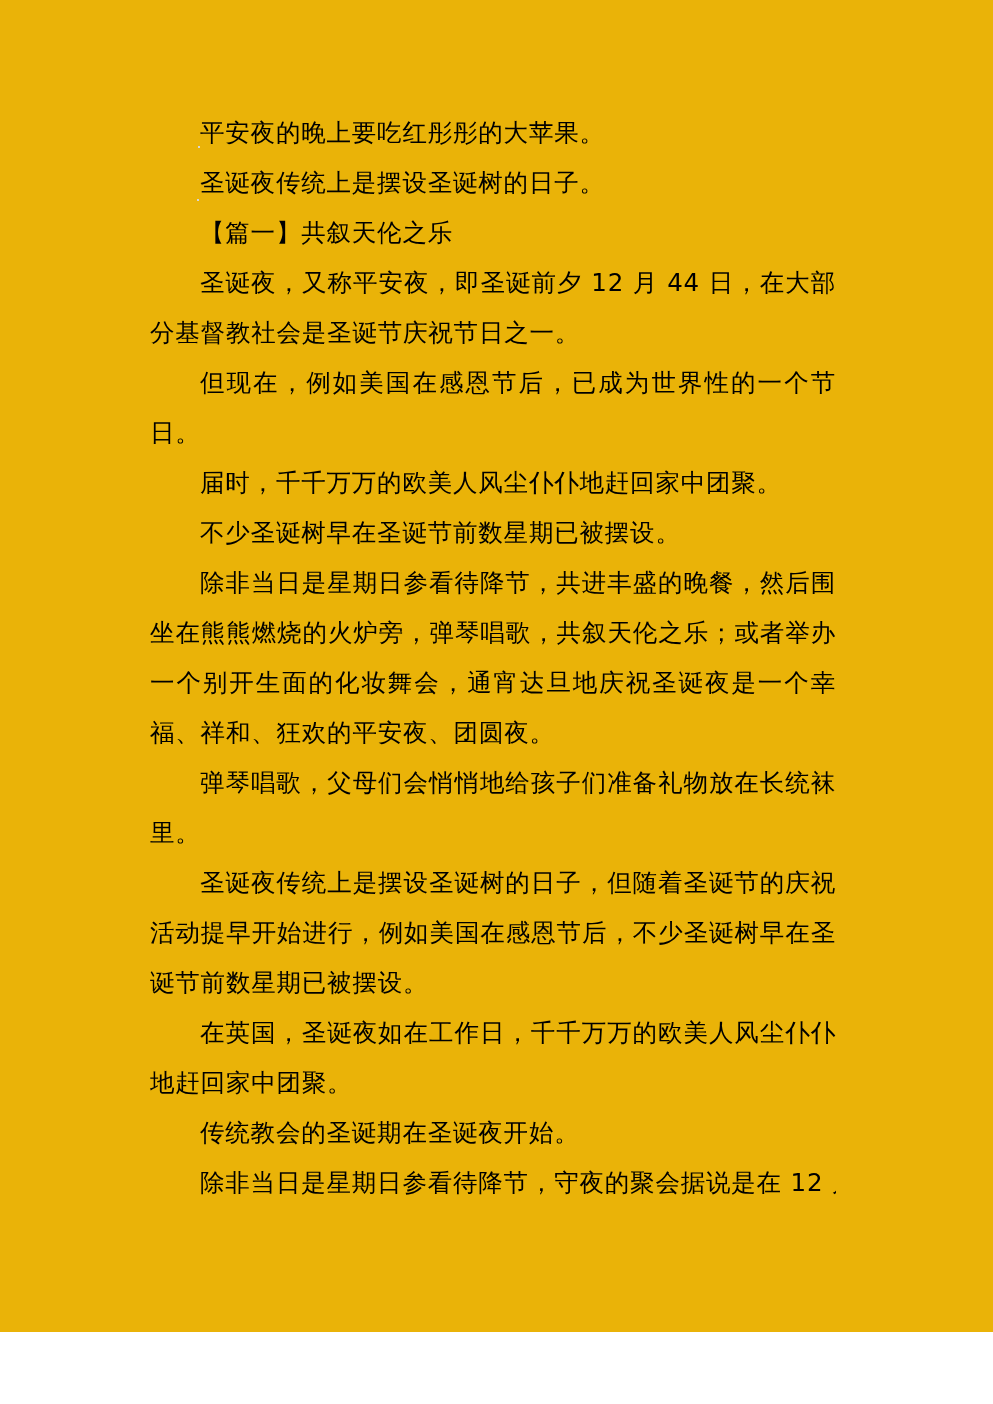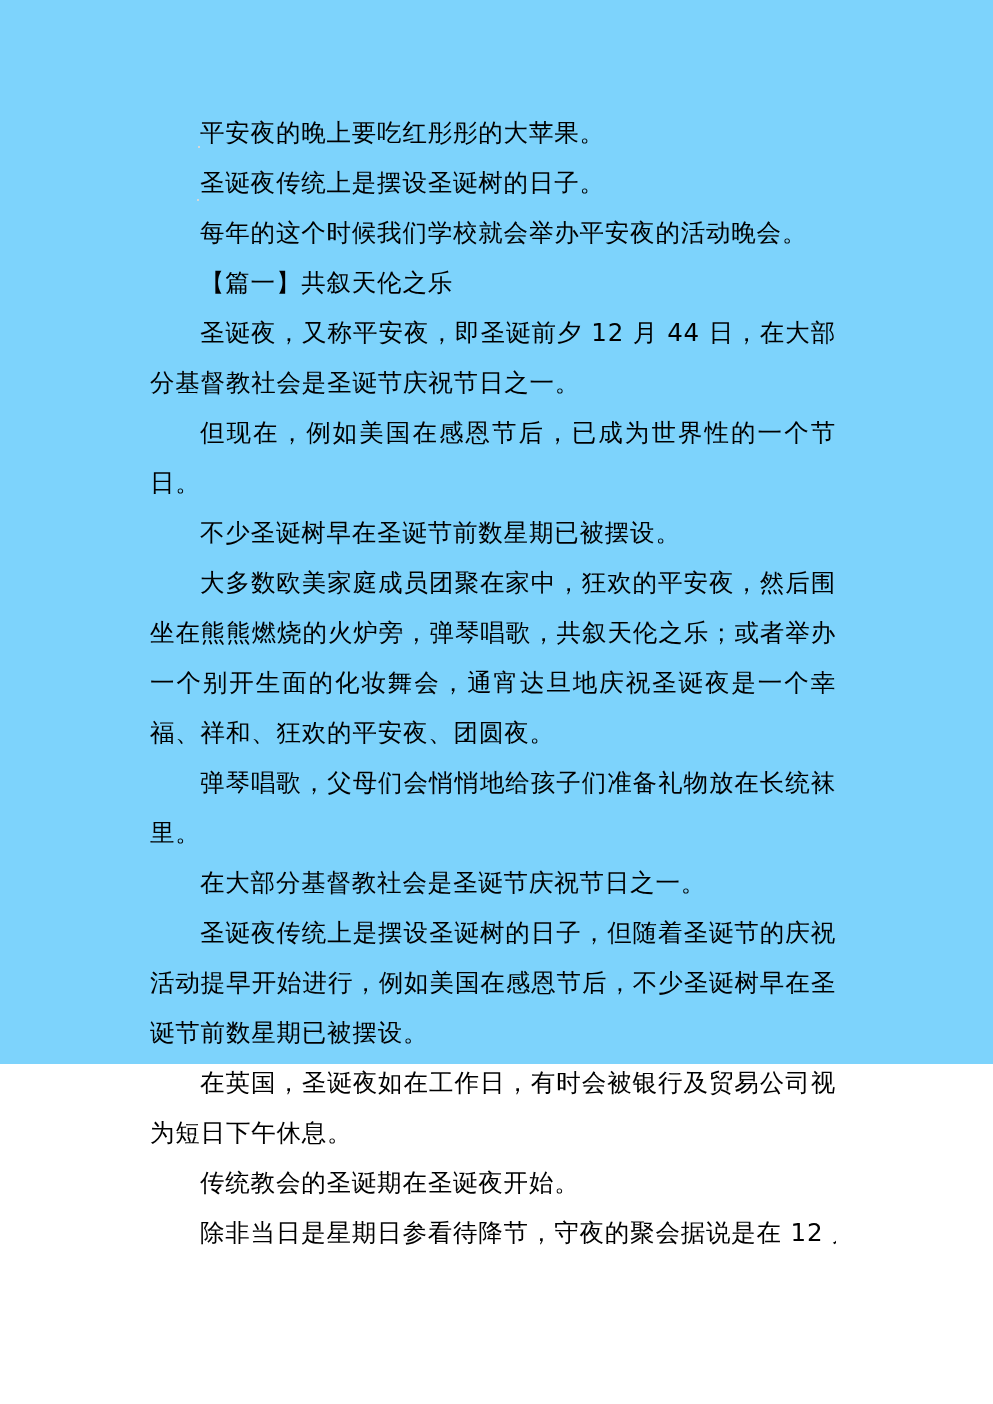--- a/index.html
+++ b/index.html
@@ -9,22 +9,22 @@
   }
   body {
     width: 993px;
     height: 1404px;
     overflow: hidden;
     font-family: "DejaVu Sans", "Liberation Sans", sans-serif;
   }
   #page {
     position: relative;
     width: 993px;
-    height: 1064px;
-    background: #7dd3fc;
+    height: 1332px;
+    background: #eab308;
   }
   #text-column {
     position: absolute;
     left: 150px;
     top: 108px;
     width: 686px;
   }
   .para {
     margin: 0;
     padding: 0;
@@ -56,30 +56,29 @@
 </style>
 </head>
 <body>
 
 <div id="page">
 
   <div id="text-column">
 
     <p class="para">平安夜的晚上要吃红彤彤的大苹果。</p>
     <p class="para">圣诞夜传统上是摆设圣诞树的日子。</p>
-    <p class="para">每年的这个时候我们学校就会举办平安夜的活动晚会。</p>
     <p class="para heading">【篇一】共叙天伦之乐</p>
     <p class="para">圣诞夜，又称平安夜，即圣诞前夕 12 月 44 日，在大部分基督教社会是圣诞节庆祝节日之一。</p>
     <p class="para">但现在，例如美国在感恩节后，已成为世界性的一个节日。</p>
+    <p class="para">届时，千千万万的欧美人风尘仆仆地赶回家中团聚。</p>
     <p class="para">不少圣诞树早在圣诞节前数星期已被摆设。</p>
-    <p class="para">大多数欧美家庭成员团聚在家中，狂欢的平安夜，然后围坐在熊熊燃烧的火炉旁，弹琴唱歌，共叙天伦之乐；或者举办一个别开生面的化妆舞会，通宵达旦地庆祝圣诞夜是一个幸福、祥和、狂欢的平安夜、团圆夜。</p>
+    <p class="para">除非当日是星期日参看待降节，共进丰盛的晚餐，然后围坐在熊熊燃烧的火炉旁，弹琴唱歌，共叙天伦之乐；或者举办一个别开生面的化妆舞会，通宵达旦地庆祝圣诞夜是一个幸福、祥和、狂欢的平安夜、团圆夜。</p>
     <p class="para">弹琴唱歌，父母们会悄悄地给孩子们准备礼物放在长统袜里。</p>
-    <p class="para">在大部分基督教社会是圣诞节庆祝节日之一。</p>
     <p class="para">圣诞夜传统上是摆设圣诞树的日子，但随着圣诞节的庆祝活动提早开始进行，例如美国在感恩节后，不少圣诞树早在圣诞节前数星期已被摆设。</p>
-    <p class="para">在英国，圣诞夜如在工作日，有时会被银行及贸易公司视为短日下午休息。</p>
+    <p class="para">在英国，圣诞夜如在工作日，千千万万的欧美人风尘仆仆地赶回家中团聚。</p>
     <p class="para">传统教会的圣诞期在圣诞夜开始。</p>
     <p class="para last-clip">除非当日是星期日参看待降节，守夜的聚会据说是在 12 月 24</p>
 
   </div>
 
   <div class="speck" style="left:198px; top:146px;"></div>
   <div class="speck" style="left:197px; top:199px;"></div>
 
 </div>
 

